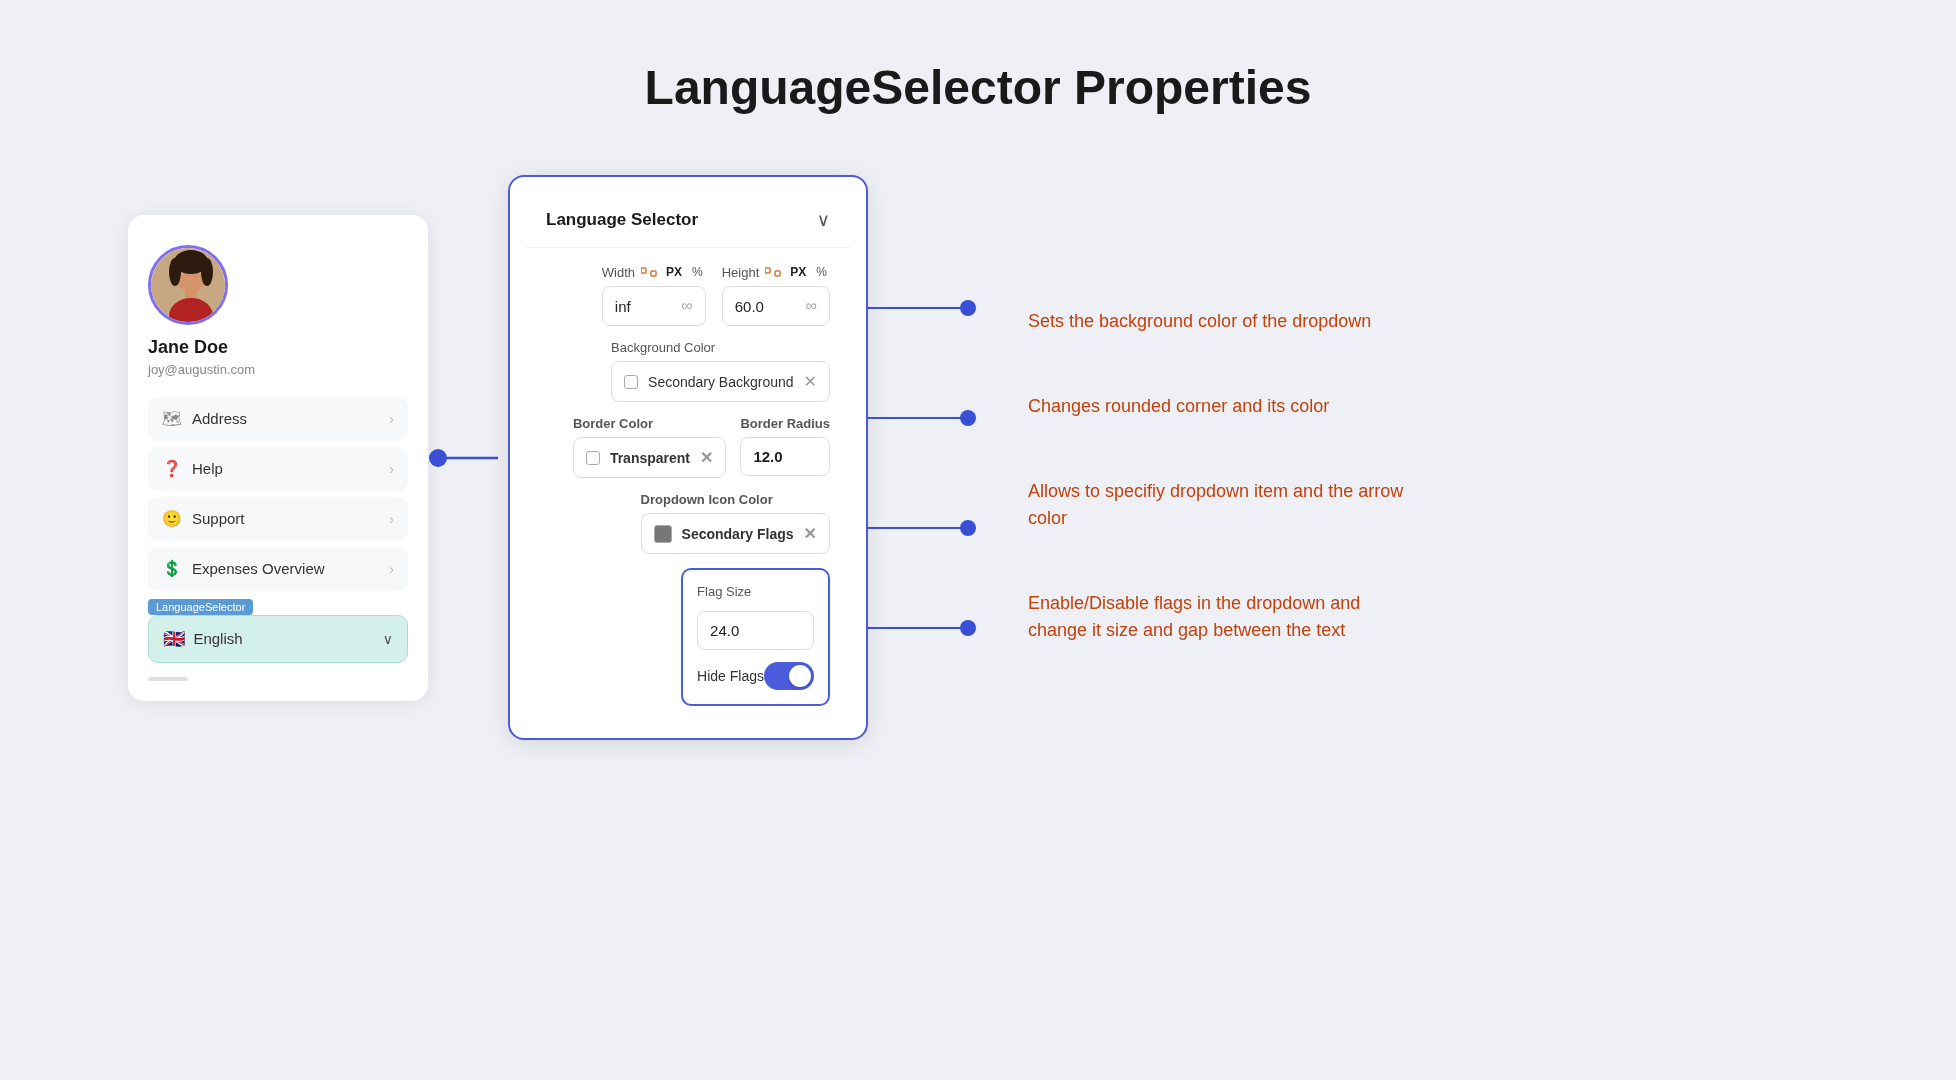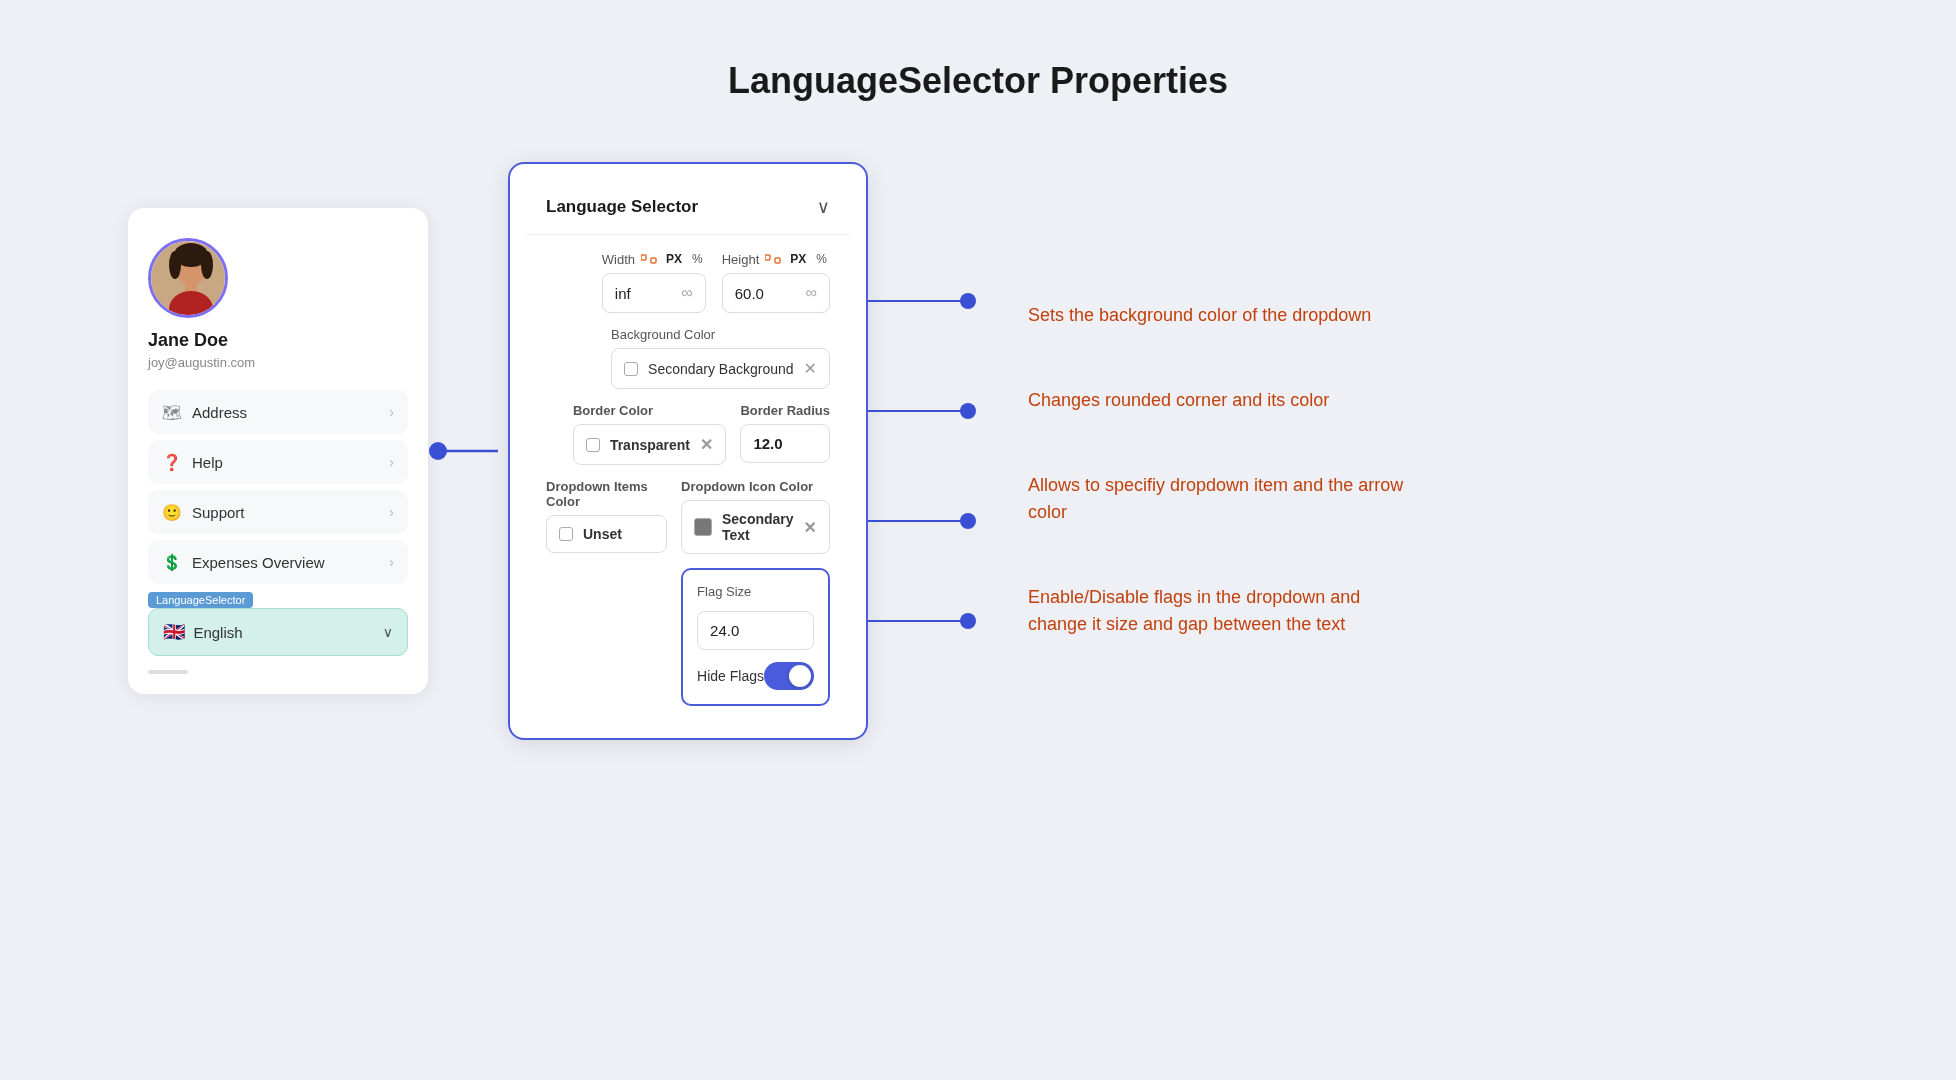--- a/index.html
+++ b/index.html
@@ -7,21 +7,21 @@
       background: #eef0f5;
       font-family: -apple-system, BlinkMacSystemFont, 'Segoe UI', sans-serif;
       width: 1956px;
       min-height: 1080px;
       display: flex;
       flex-direction: column;
       align-items: center;
       padding: 60px 40px;
     }
     .page-title {
-      font-size: 36px;
+      font-size: 48px;
       font-weight: 700;
       color: #1a1a1a;
       margin-bottom: 60px;
       text-align: center;
     }
     .main-content {
       display: flex;
       align-items: center;
       gap: 0;
       width: 100%;
@@ -503,31 +503,24 @@
         <div>
           <div class="section-label">Border Radius</div>
           <div class="input-field">
             <span class="input-value">12.0</span>
           </div>
         </div>
       </div>
 
       <div class="two-col">
         <div>
-          <div class="section-label">Dropdown Items Color</div>
-          <div class="color-field">
-            <div class="color-checkbox"></div>
-            <span class="color-label">Unset</span>
-          </div>
-        </div>
-        <div>
           <div class="section-label">Dropdown Icon Color</div>
           <div class="color-field">
             <div class="color-swatch"></div>
-            <span class="color-label">Secondary Text</span>
+            <span class="color-label">Secondary Flags</span>
             <span class="close-btn">✕</span>
           </div>
         </div>
       </div>
 
       <div class="flag-section">
         <div class="flag-row">
           <div class="flag-group">
             <div class="section-label">Flag Size</div>
             <div class="input-field">

